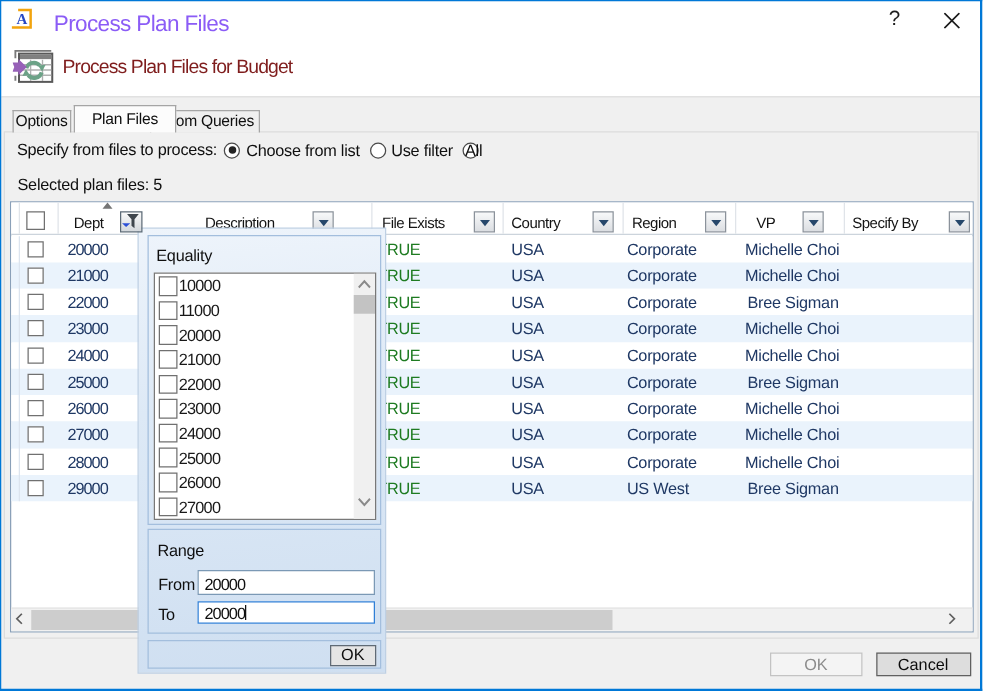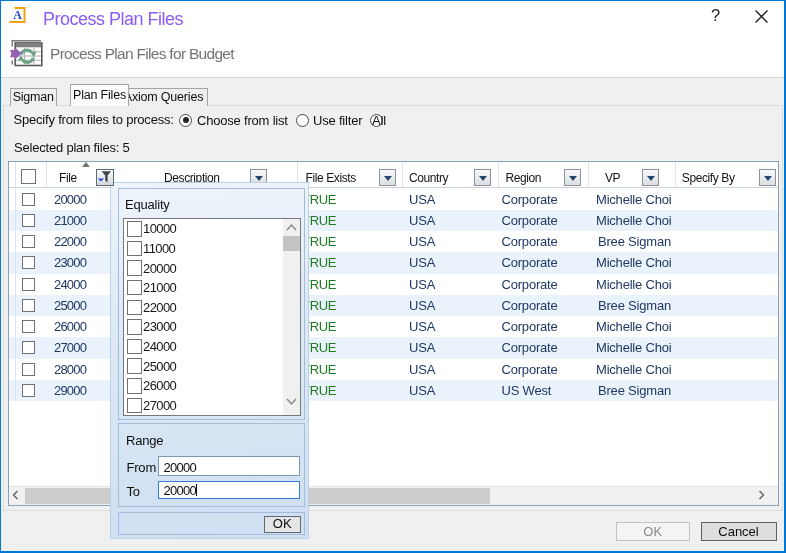--- a/index.html
+++ b/index.html
@@ -11,21 +11,21 @@
 #b-left { left:0; top:0; width:1px; height:553px; background:#0078d7; z-index:90;}
 #b-right { left:784px; top:0; width:2px; height:553px; background:#0078d7; z-index:90;}
 #b-bottom { left:0; top:551px; width:786px; height:2px; background:#0078d7; z-index:90;}
 #titlehead { left:1px; top:1px; width:783px; height:77px; background:#ffffff; }
 #headsep { left:1px; top:77px; width:783px; height:1px; background:#d8d8d8; }
 .t13 { font-size:13px; letter-spacing:-0.2px; color:#0f0f0f; white-space:nowrap; }
 .t12 { font-size:12px; letter-spacing:-0.4px; color:#141414; white-space:nowrap; }
 
 .tab { border:1px solid #a5a5a5; border-bottom:none; background:#efefef; z-index:6; }
 .tabtxt { display:flex; align-items:center; justify-content:center; font-size:12.5px; letter-spacing:-0.2px; color:#0f0f0f; white-space:nowrap; padding-bottom:1px;}
-#tabsel { left:70px; top:84px; width:59px; height:22px; background:#fcfcfc; z-index:8; }
+#tabsel { left:59px; top:84px; width:82px; height:22px; background:#fcfcfc; z-index:8; }
 #tab1 { left:10px; top:88px; width:46.5px; height:18px; }
 #tab3 { left:119.5px; top:88px; width:88px; height:18px; }
 #page { left:3px; top:105px; width:780px; height:406px; border:1px solid #dcdcdc; background:#f0f0f0; z-index:1;}
 
 .radio { width:13px; height:13px; border-radius:50%; border:1px solid #4a4a4a; background:#fff; }
 .radio .dot { position:absolute; left:2.5px; top:2.5px; width:6px; height:6px; border-radius:50%; background:#242424; }
 
 #grid { left:8px; top:161px; width:771px; height:345px; border:1px solid #8aa0b8; background:#ffffff; z-index:5; }
 .hline { background:#e0e4e9; width:1px; }
 .cbox { border:1px solid #707070; background:#fff; }
@@ -68,24 +68,24 @@
   <g stroke="#6CA287" stroke-width="3.2" fill="none">
     <path d="M 11.1 15.6 A 6.2 6.2 0 0 1 21.8 13.4"></path>
     <path d="M 23.3 18.9 A 6.2 6.2 0 0 1 12.6 21.1"></path>
   </g>
   <g fill="#6CA287">
     <path d="M20.4 13.3 L26.5 12.7 L23.7 18.2 Z"></path>
     <path d="M14.0 21.2 L7.9 21.8 L10.7 16.3 Z"></path>
   </g>
   <path d="M0 10.9 L4.7 10.9 L4.7 8.1 L11.4 14.6 L4.7 21.1 L4.7 18.3 L0 18.3 L1.4 14.6 Z" fill="#9761b8"></path>
 </svg>
-<div class="abs" style="left:50px;top:45.3px;font-size:15.5px;letter-spacing:-0.7px;color:#737373;white-space:nowrap;">Process Plan Files for Budget</div>
+<div class="abs" style="left:50px;top:45.3px;font-size:15.5px;letter-spacing:-0.7px;color:#7f1d1d;white-space:nowrap;">Process Plan Files for Budget</div>
 
 <div class="abs" id="page"></div>
-<div class="abs tab tabtxt" id="tab1">Sigman</div>
+<div class="abs tab tabtxt" id="tab1">Options</div>
 <div class="abs tab tabtxt" id="tabsel">Plan Files</div>
 <div class="abs tab tabtxt" id="tab3">Axiom Queries</div>
 
 <div class="abs t13" style="left:13.5px;top:111.8px;z-index:3;">Specify from files to process:</div>
 <div class="abs radio" style="left:179px;top:113.5px;z-index:3;">
     <div class="dot"></div>
   </div>
 <div class="abs t13" style="left:197px;top:112.5px;z-index:3;">Choose from list</div>
 <div class="abs radio" style="left:295.5px;top:113.5px;z-index:3;"></div>
 <div class="abs t13" style="left:313px;top:112.5px;z-index:3;">Use filter</div>
@@ -99,21 +99,21 @@
 <div class="abs" style="left:9px;top:187px;width:769px;height:1px;background:#ccd4dc;z-index:5;"></div>
 <div class="abs hline" style="left:14.8px;top:162px;height:25px;z-index:5;"></div>
 <div class="abs hline" style="left:45.8px;top:162px;height:25px;z-index:5;"></div>
 <div class="abs hline" style="left:297.2px;top:162px;height:25px;z-index:5;"></div>
 <div class="abs hline" style="left:401.5px;top:162px;height:25px;z-index:5;"></div>
 <div class="abs hline" style="left:497.6px;top:162px;height:25px;z-index:5;"></div>
 <div class="abs hline" style="left:588px;top:162px;height:25px;z-index:5;"></div>
 <div class="abs hline" style="left:674.8px;top:162px;height:25px;z-index:5;"></div>
 <div class="abs cbox" style="left:21px;top:169px;width:14.5px;height:14.5px;z-index:5;"></div>
 <div class="abs" style="left:82px;top:161.5px;width:0;height:0;border-left:4.5px solid transparent;border-right:4.5px solid transparent;border-bottom:5px solid #757575;z-index:5;"></div>
-<div class="abs t12" style="left:59px;top:170.5px;z-index:5;">File</div>
+<div class="abs t12" style="left:59px;top:170.5px;z-index:5;">Dept</div>
 <div class="abs" style="left:96px;top:168.5px;width:17.5px;height:17px;border:1.5px solid #5c6a76;background:linear-gradient(#fafafa,#d4d8dc);z-index:30;">
   <svg width="15" height="14" viewBox="0 0 15 14" style="position:absolute;left:0px;top:0px;">
     <path d="M4.6 1.2 H14 L10.6 5.4 V12.6 L8.2 10.6 V5.4 Z" fill="#3f464d"></path>
     <path d="M0.6 8.6 H7.2 L3.9 11.6 Z" fill="#2b4fd7"></path>
   </svg>
 </div>
 <div class="abs t12" style="left:164px;top:170.5px;z-index:5;">Description</div>
 <div class="abs ddbtn" style="left:250px;top:168.5px;z-index:5;">
     <div class="tri"></div>
   </div>

